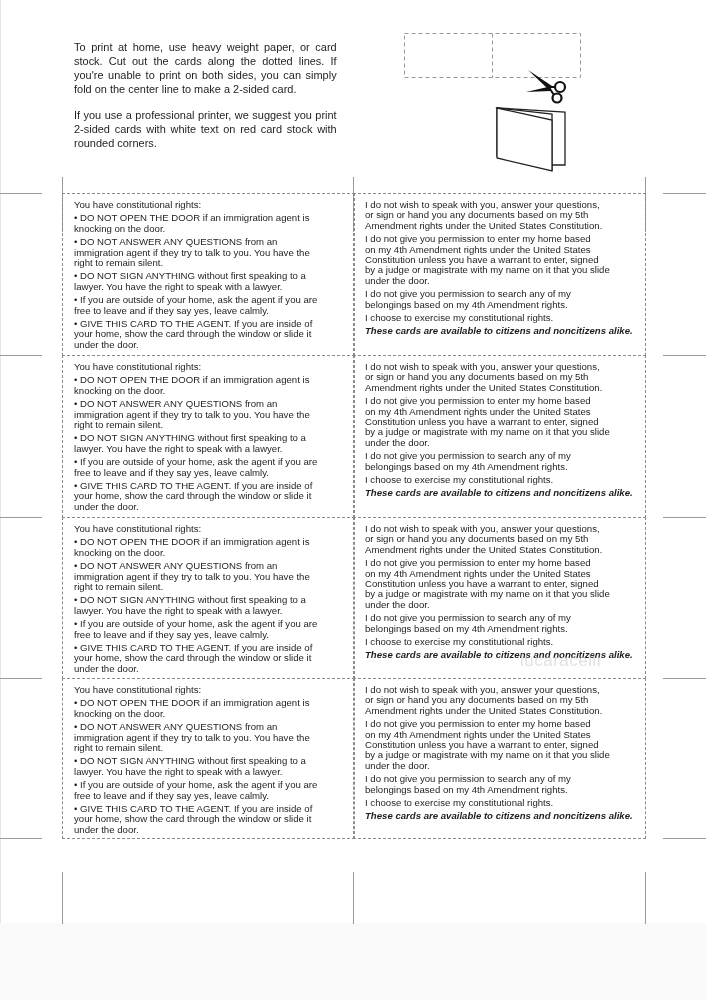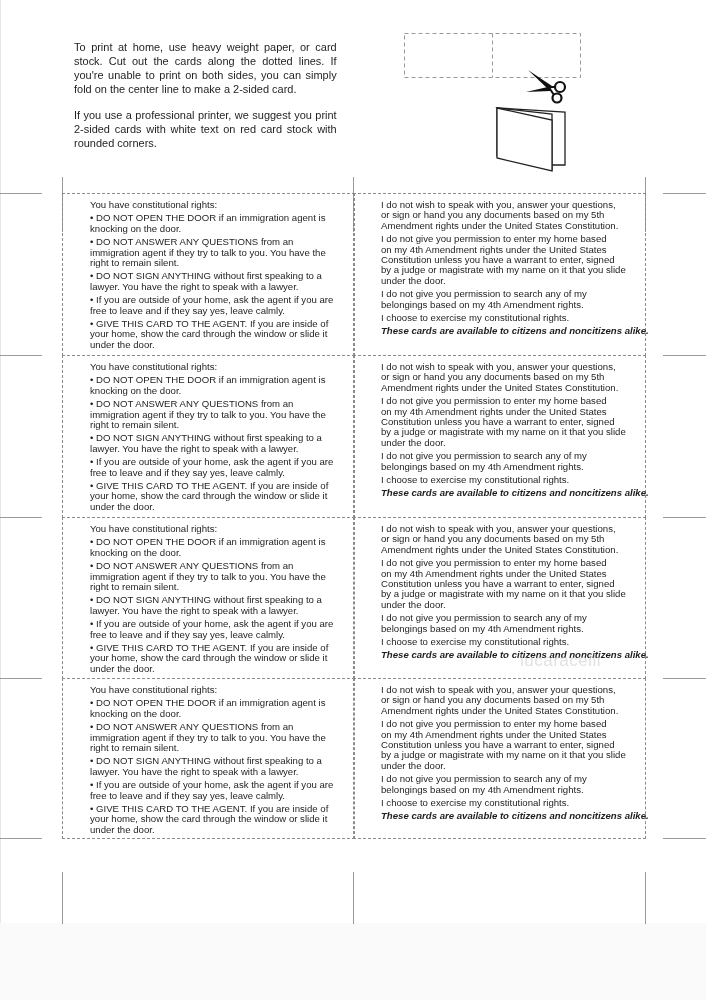--- a/index.html
+++ b/index.html
@@ -25,21 +25,21 @@
   .instructions p { margin: 0 0 12px 0; }
   .diagram { position: absolute; left: 400px; top: 28px; width: 200px; height: 145px; }
   .crop-v { position: absolute; width: 1px; background: #9a9a9a; }
   .crop-h { position: absolute; height: 1px; background: #9a9a9a; }
   .card {
     position: absolute; box-sizing: border-box;
     border: 1px dashed #8a8a8a;
   }
   .card-inner {
     position: absolute; left: 11px; top: 6px; right: 8px;
-    font-size: 9.6px; line-height: 10.4px; color: #1e1e1e; margin-left: 16px;
+    font-size: 9.6px; line-height: 10.4px; color: #1e1e1e;
   }
   .card-inner .ln { display: block; white-space: nowrap; }
   .card-inner .para { margin-bottom: 3px; }
   .card-inner .italic { font-style: italic; font-weight: bold; }
   .watermark {
     position: absolute; left: 520px; top: 651px;
     font-size: 17px; color: rgba(200,200,200,0.55); letter-spacing: 0.5px;
     pointer-events: none;
   }
 </style>

